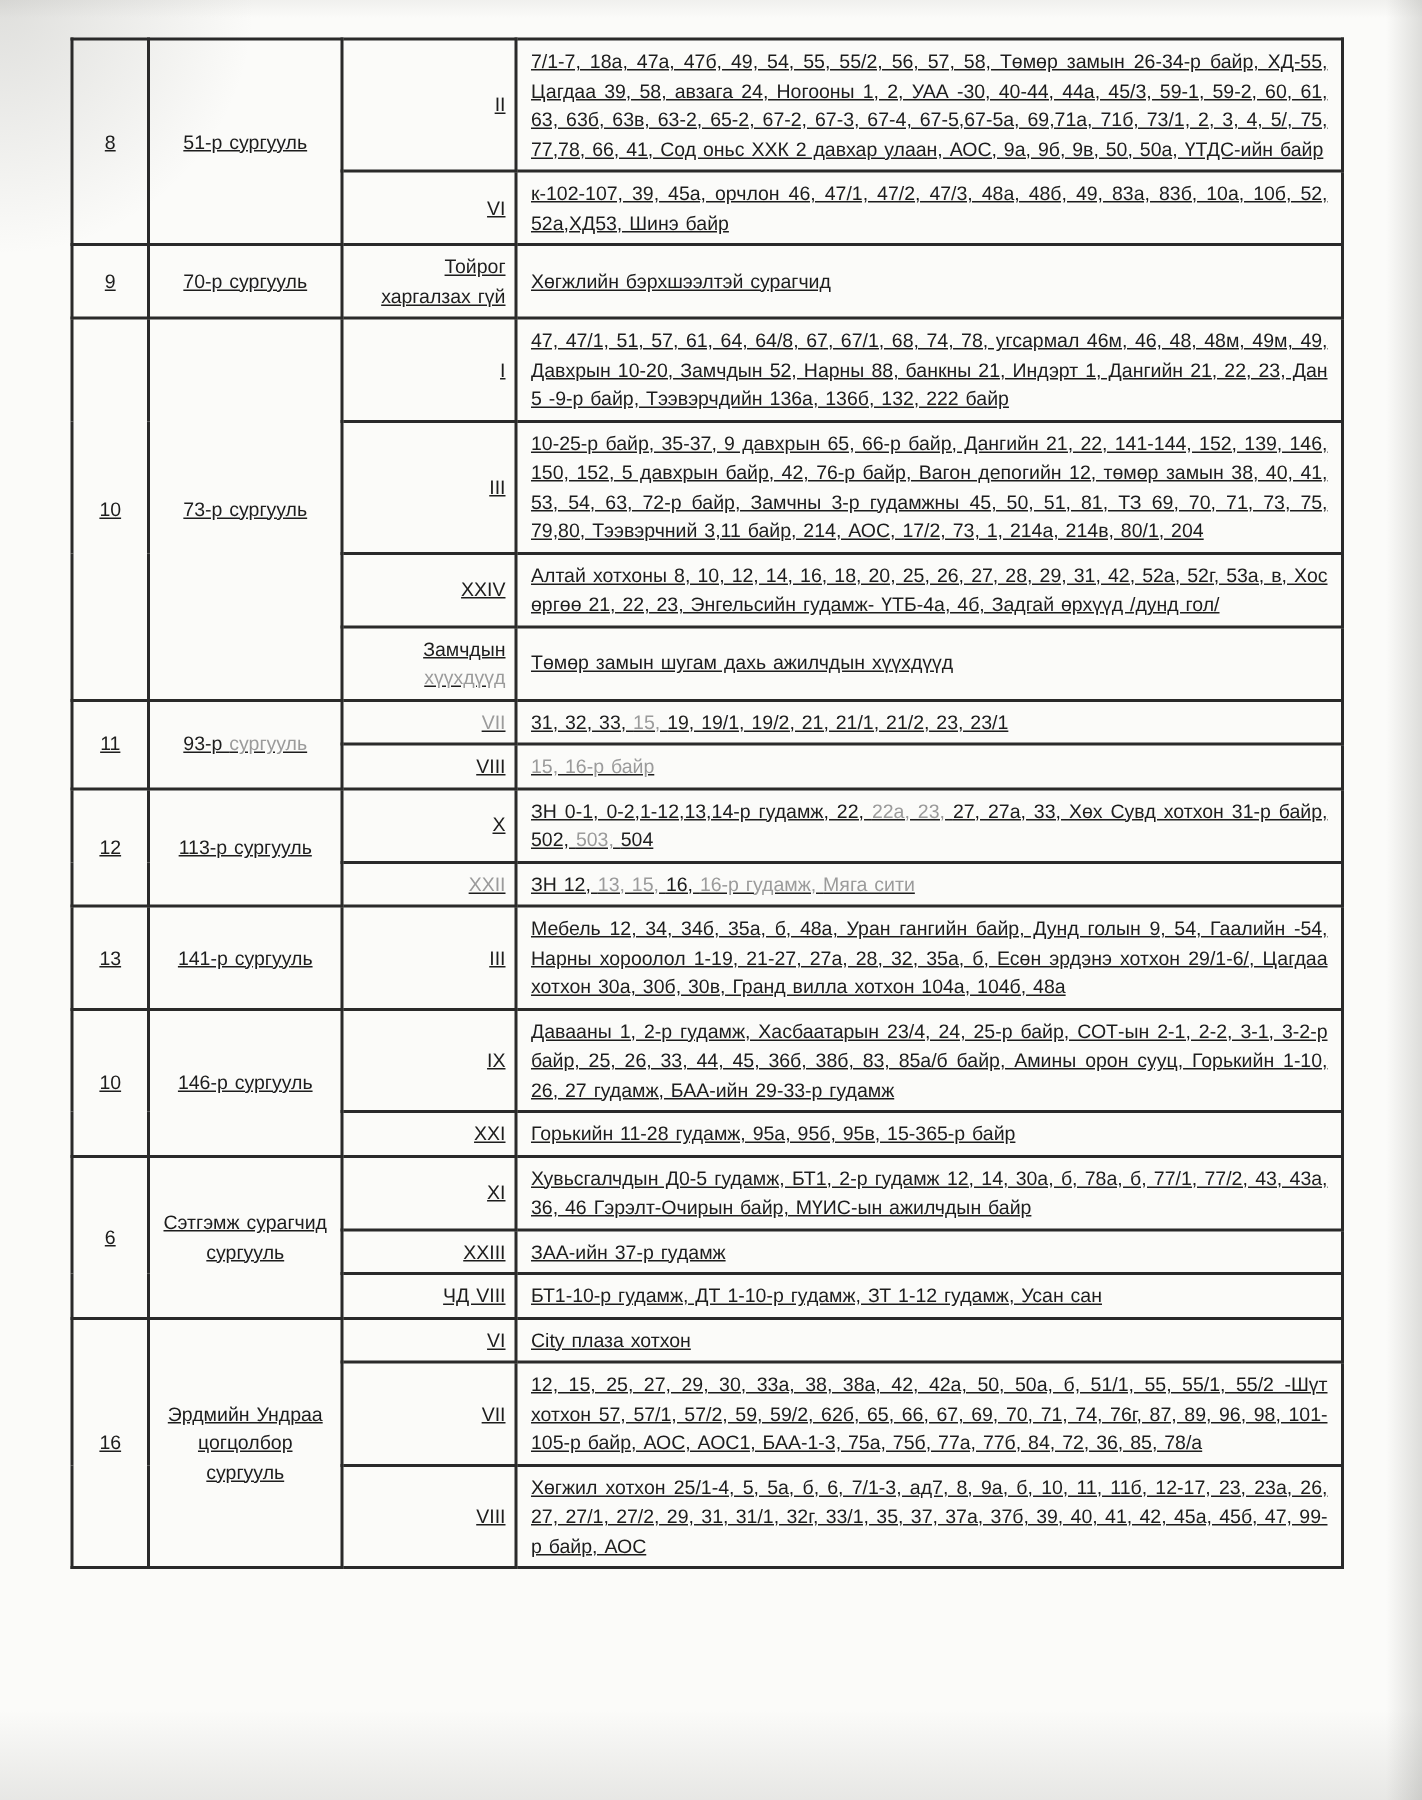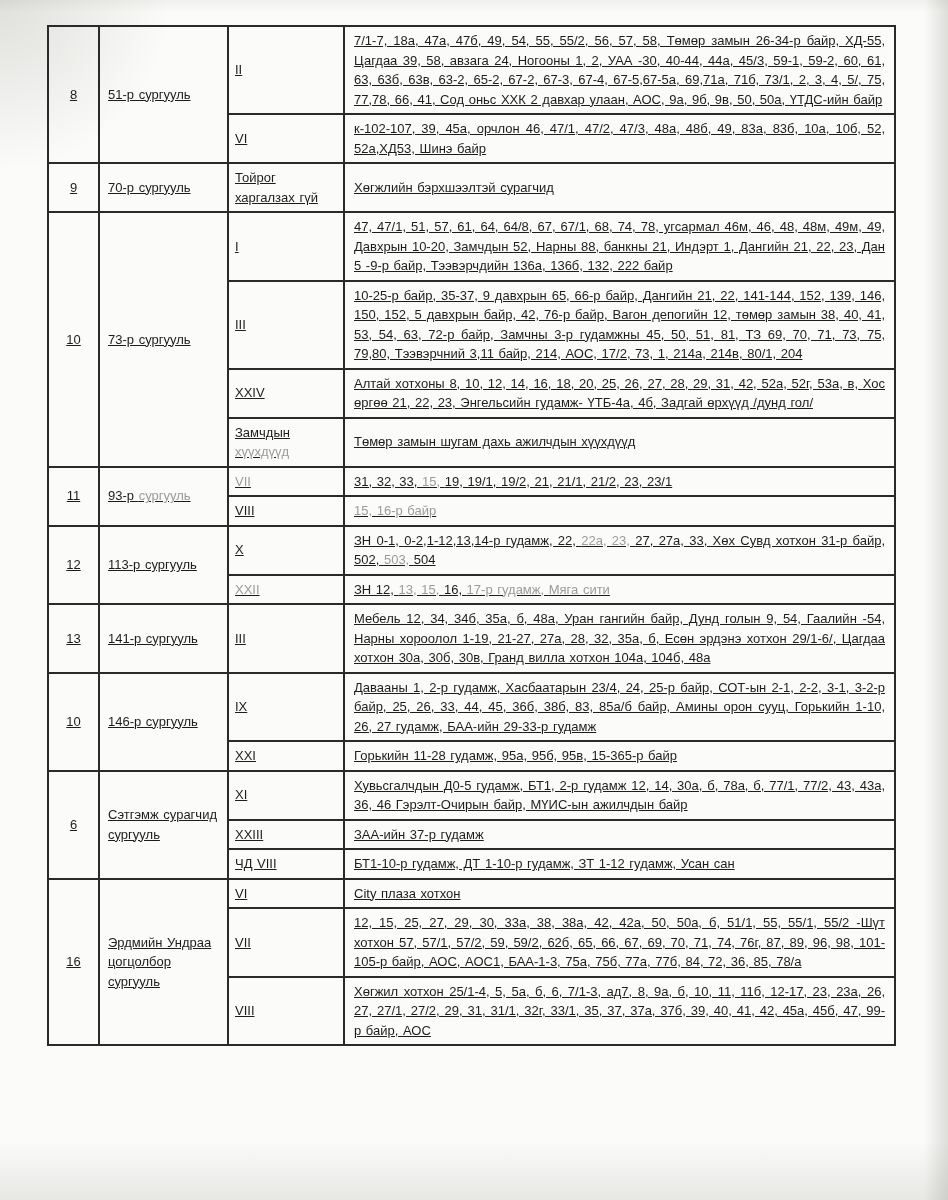--- a/index.html
+++ b/index.html
@@ -26,22 +26,22 @@
   .doc-table td{
     border:2px solid var(--border);
     vertical-align:middle;
     color:var(--ink);
     font-size:13px;
     line-height:19.5px;
     word-spacing:1px;
     text-decoration:underline;
   }
   .c-num{width:45px;text-align:center;padding:4px 2px;}
-  .c-school{width:111px;padding:4px 8px;}
-  .c-district{width:102px;text-align:left;padding:4px 6px;}
+  .c-school{width:111px;text-align:center;padding:4px 8px;}
+  .c-district{width:102px;text-align:right;padding:4px 6px;}
   .c-addr{text-align:justify;padding:4px 9px;}
   .muted{color:var(--muted);}
 </style>
 </head>
 <body>
 
 <table class="doc-table">
   <tbody>
       <tr>
         <td class="c-num" rowspan="2">8</td>
@@ -88,21 +88,21 @@
         <td class="c-addr"><span class="muted">15, 16-р байр</span></td>
       </tr>
       <tr>
         <td class="c-num" rowspan="2">12</td>
         <td class="c-school" rowspan="2"><span>113-р сургууль</span></td>
         <td class="c-district"><span>X</span></td>
         <td class="c-addr"><span>ЗН 0-1, 0-2,1-12,13,14-р гудамж, 22, </span><span class="muted">22а, 23, </span><span>27, 27а, 33, Хөх Сувд хотхон 31-р байр, 502, </span><span class="muted">503, </span><span>504</span></td>
       </tr>
       <tr>
         <td class="c-district"><span class="muted">XXII</span></td>
-        <td class="c-addr"><span>ЗН 12, </span><span class="muted">13, 15, </span><span>16, </span><span class="muted">17-р гудамж, </span><span class="muted">Мяга сити</span></td>
+        <td class="c-addr"><span>ЗН 12, </span><span class="muted">13, 15, </span><span>16, </span><span class="muted">16-р гудамж, </span><span class="muted">Мяга сити</span></td>
       </tr>
       <tr>
         <td class="c-num" rowspan="1">13</td>
         <td class="c-school" rowspan="1"><span>141-р сургууль</span></td>
         <td class="c-district"><span>III</span></td>
         <td class="c-addr"><span>Мебель 12, 34, 34б, 35а, б, 48а, Уран гангийн байр, Дунд голын 9, 54, Гаалийн -54, Нарны хороолол 1-19, 21-27, 27а, 28, 32, 35а, б, Есөн эрдэнэ хотхон 29/1-6/,  Цагдаа хотхон 30а, 30б, 30в, Гранд вилла хотхон 104а, 104б, 48а</span></td>
       </tr>
       <tr>
         <td class="c-num" rowspan="2">10</td>
         <td class="c-school" rowspan="2"><span>146-р сургууль</span></td>

